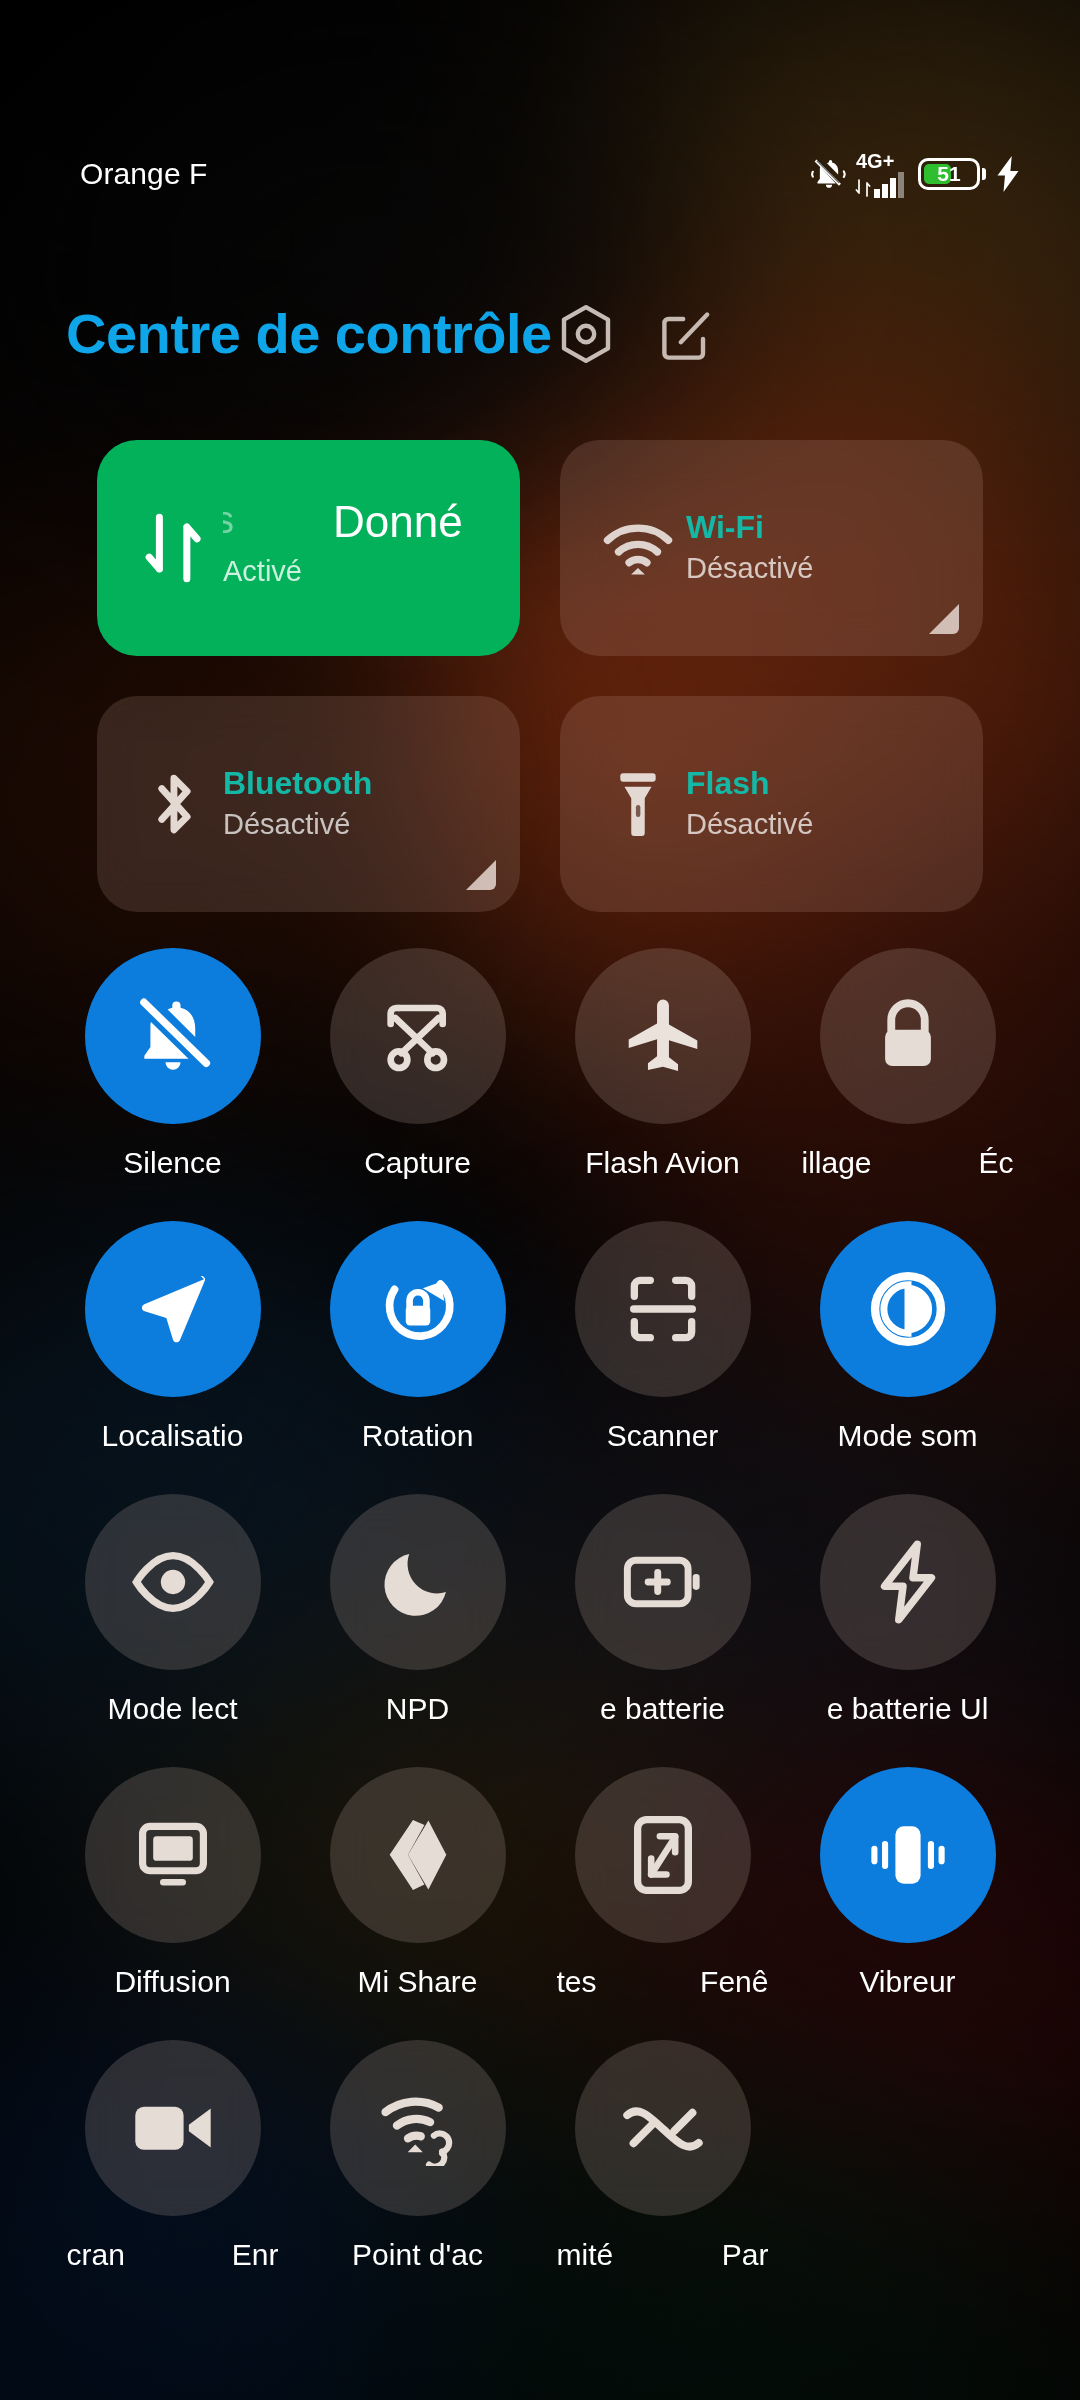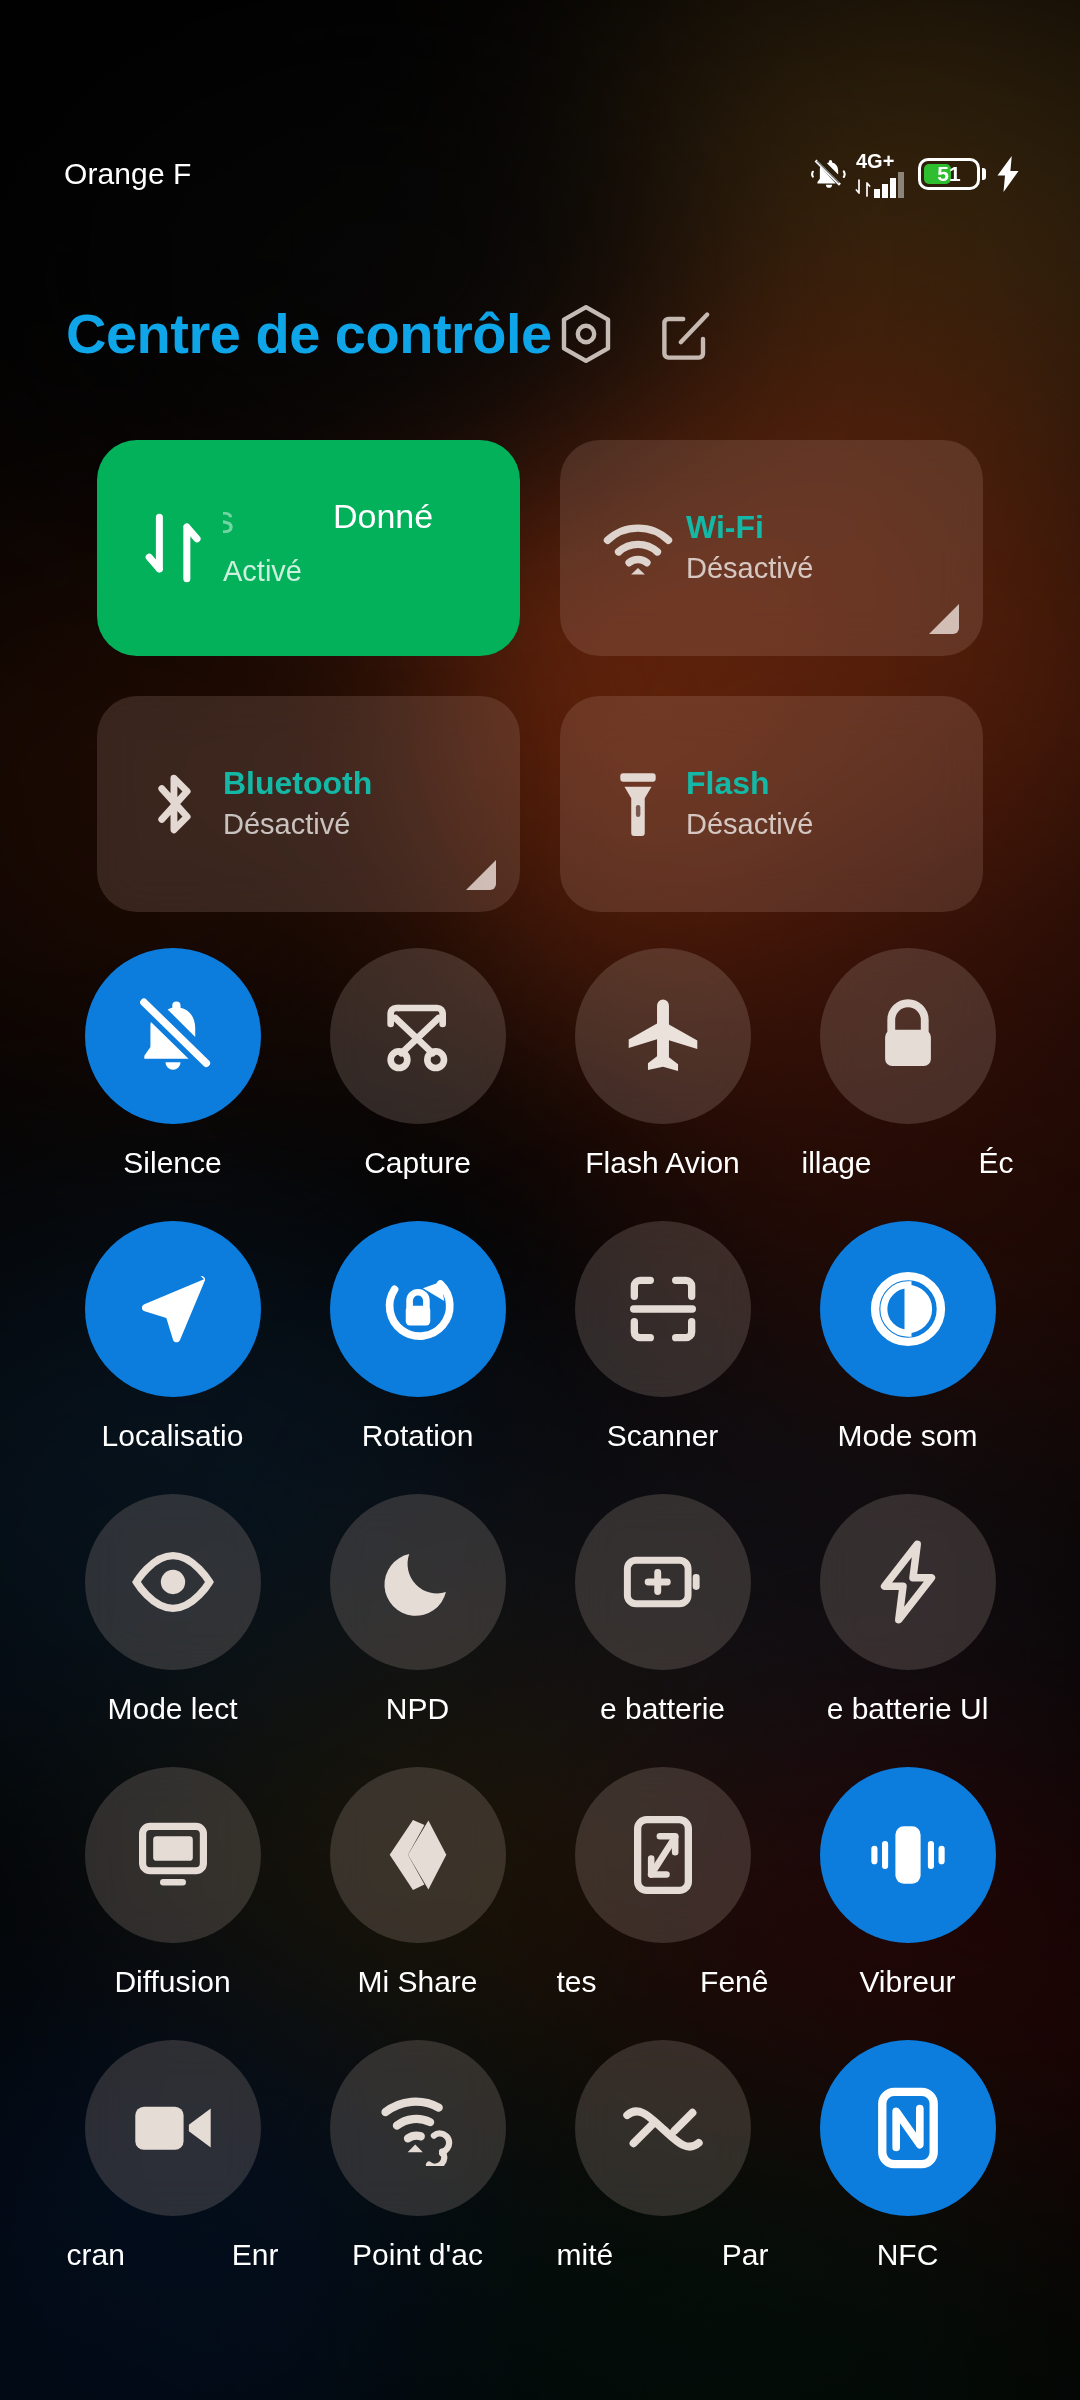--- a/index.html
+++ b/index.html
@@ -34,21 +34,21 @@
   #vign{ position:absolute; inset:0;
     background:radial-gradient(130% 78% at 50% 24%, rgba(0,0,0,.30) 0%, rgba(0,0,0,.62) 62%, rgba(0,0,0,.80) 100%); }
 
   
   #screen{ position:absolute; inset:0; }
 
   
   #statusbar{
     position:absolute; left:0; top:148px; width:1080px; height:52px;
     display:flex; align-items:center; justify-content:space-between;
-    padding:0 58px 0 64px;
+    padding:0 58px 0 80px;
   }
   #carrier{ color:#ffffff; font-size:30px; letter-spacing:.1px; }
   #sb-icons{ display:flex; align-items:center; gap:8px; }
   .sb-ic{ display:block; }
 
   
   #titlerow{
     position:absolute; left:0; top:284px; width:1080px; height:100px;
     display:flex; align-items:center; padding-left:66px;
   }
@@ -67,21 +67,21 @@
   }
   .bigtile.on{ background:#02b159; }
   .bigtile.off{ background:rgba(212,180,168,.17); backdrop-filter:blur(22px); }
   .bigtile .bt-ico{ width:84px; flex:0 0 84px; display:flex; align-items:center; justify-content:center; }
   .bigtile .bt-txt{ margin-left:6px; overflow:hidden; white-space:nowrap; }
   .bt-title{ color:#14b8a6; font-size:32px; line-height:1.12; white-space:nowrap;font-weight:bold; }
   .bt-sub{ color:rgba(255,255,255,.72); font-size:29px; line-height:1.2; margin-top:5px; white-space:nowrap; }
   
   #tile-data .bt-txt{ position:relative; width:250px; height:110px; }
   #tile-data .mq-a{ position:absolute; left:-8px; top:6px; color:rgba(255,255,255,.45); font-size:38px; }
-  #tile-data .mq-b{ position:absolute; left:110px; top:4px; color:#ffffff; font-size:34px; white-space:nowrap; }
+  #tile-data .mq-b{ position:absolute; left:110px; top:4px; color:#ffffff; font-size:44px; white-space:nowrap; }
   #tile-data .mq-c{ position:absolute; left:0px; top:62px; color:rgba(255,255,255,.80); font-size:29px; }
   .corner-tri{
     position:absolute; right:24px; bottom:22px; width:30px; height:30px;
     background:rgba(230,215,208,.85);
     clip-path:polygon(100% 0, 100% 100%, 0 100%);
     border-bottom-right-radius:6px;
   }
 
   
   #grid{
@@ -466,24 +466,15 @@
             <path d="M4.1 13.6 9.6 8.1M16.4 9.9l5.5-5.5"></path>
           </g>
         </svg>
       </div>
       <div class="clabel split">
         <span>mité</span>
         <span>Par</span>
       </div>
     </div>
 
-    <div class="cell">
-      <div class="circ on">
-        <svg width="66" height="86" viewBox="0 0 19 24">
-          <rect x="2.1" y="1.6" width="14.8" height="20.8" rx="3.4" fill="none" stroke="#fff" stroke-width="2.4"></rect>
-          <path d="M6.1 17.6V7.2l6.8 9.6V6.4" fill="none" stroke="#fff" stroke-width="2.2" stroke-linecap="round" stroke-linejoin="round"></path>
-        </svg>
-      </div>
-      <div class="clabel">NFC</div>
-    </div>
 
   </div>
 </div>
 
 </body></html>

